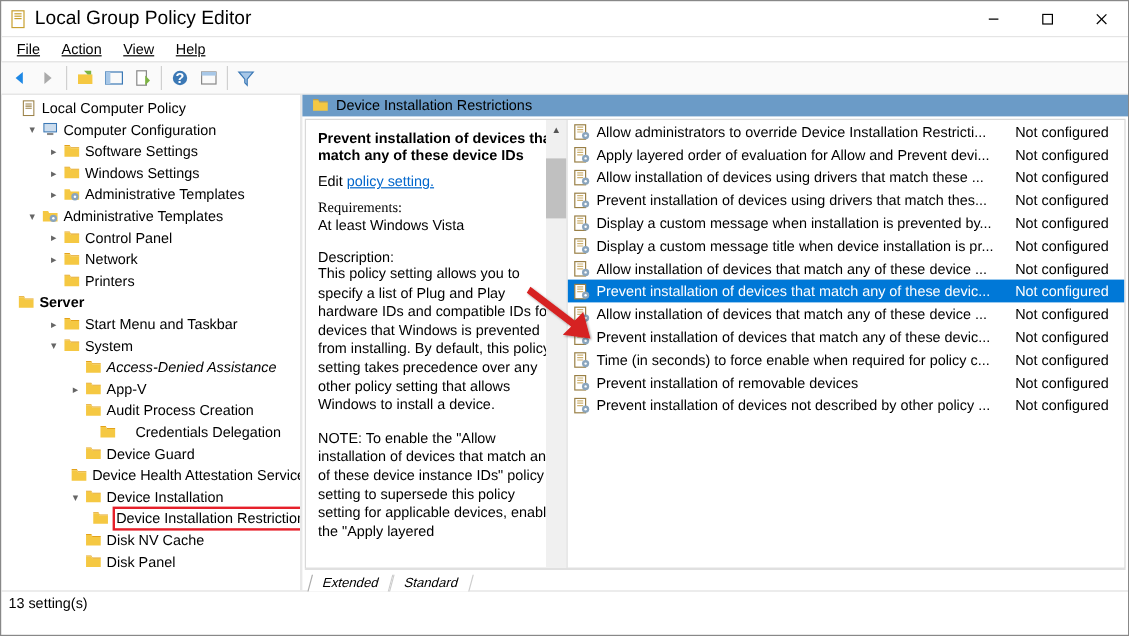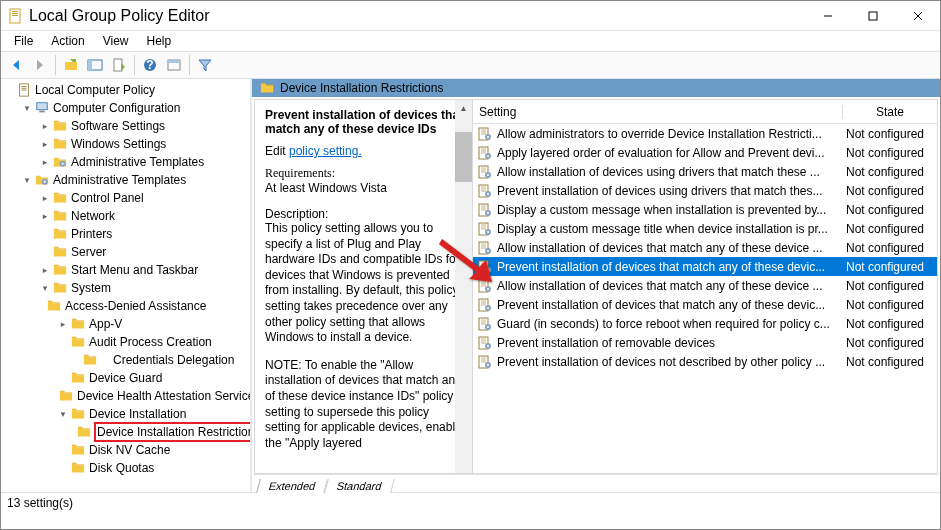--- a/index.html
+++ b/index.html
@@ -2,21 +2,21 @@
 <html><head>
 <meta charset="utf-8">
 <style>
 * { margin: 0; padding: 0; box-sizing: border-box; font-family: "Segoe UI", Tahoma, sans-serif; font-size: 12px; }
 body { background: #fff; width: 941px; height: 530px; overflow: hidden; border: 1px solid #888; position: relative; }
 .titlebar { height: 30px; display: flex; align-items: center; padding: 0 0 0 6px; border-bottom: 1px solid #e5e5e5; }
 .titlebar .app-icon { width: 16px; height: 16px; margin-right: 6px; }
 .titlebar .title { font-size: 16px; flex: 1; }
 .titlebar .win-controls { display: flex; }
 .titlebar .win-controls div { width: 45px; height: 30px; display: flex; align-items: center; justify-content: center; font-size: 10px; font-family: "Segoe MDL2 Assets", sans-serif; }
-.menubar { height: 20px; display: flex; align-items: center; padding: 0 4px; }
+.menubar { height: 20px; display: flex; align-items: center; padding: 0 4px; text-decoration: underline; }
 .menubar div { padding: 2px 9px; }
 .toolbar { height: 28px; display: flex; align-items: center; border-top: 1px solid #e0e0e0; border-bottom: 1px solid #e0e0e0; padding: 0 4px; gap: 2px; background: #fafafa; }
 .toolbar .tb-btn { width: 22px; height: 22px; display: flex; align-items: center; justify-content: center; }
 .toolbar .sep { width: 1px; height: 20px; background: #d0d0d0; margin: 0 2px; }
 .content { display: flex; height: 413px; }
 .tree-pane { width: 251px; border-right: 2px solid #e8e8e8; overflow: hidden; position: relative; display:flex; flex-direction:column; }
 .tree-body { overflow-y: hidden; overflow-x: auto; flex: 1; white-space: nowrap; padding-top: 2px; }
 .tree-body::-webkit-scrollbar { height: 16px; }
 .tree-body::-webkit-scrollbar-track { background: #f0f0f0; }
 .tree-body::-webkit-scrollbar-thumb { background: #c0c0c0; }
@@ -240,21 +240,21 @@
         <div class="tree-node" style="padding-left: 38px;">
           <span class="chev"></span>
           <span class="icon">
             <svg class="folder-icon" viewBox="0 0 16 16" width="16" height="14">
               <path class="flap" d="M1 3 L6 3 L7 5 L15 5 L15 4 L7 4 L6 2 L1 2 Z"></path>
               <path class="fold" d="M1 3 L6 3 L7 5 L15 5 L15 13 L1 13 Z"></path>
             </svg>
           </span>
           <span class="label">Printers</span>
         </div>
-        <div class="tree-node" style="padding-left: 38px;">
+        <div class="tree-node" style=" font-weight: bold;">
           <span class="chev"></span>
           <span class="icon">
             <svg class="folder-icon" viewBox="0 0 16 16" width="16" height="14">
               <path class="flap" d="M1 3 L6 3 L7 5 L15 5 L15 4 L7 4 L6 2 L1 2 Z"></path>
               <path class="fold" d="M1 3 L6 3 L7 5 L15 5 L15 13 L1 13 Z"></path>
             </svg>
           </span>
           <span class="label">Server</span>
         </div>
         <div class="tree-node" style="padding-left: 38px;">
@@ -270,21 +270,21 @@
         <div class="tree-node" style="padding-left: 38px;">
           <span class="chev">▾</span>
           <span class="icon">
             <svg class="folder-icon" viewBox="0 0 16 16" width="16" height="14">
               <path class="flap" d="M1 3 L6 3 L7 5 L15 5 L15 4 L7 4 L6 2 L1 2 Z"></path>
               <path class="fold" d="M1 3 L6 3 L7 5 L15 5 L15 13 L1 13 Z"></path>
             </svg>
           </span>
           <span class="label">System</span>
         </div>
-        <div class="tree-node" style="padding-left: 32px;">
+        <div class="tree-node" style="padding-left: 56px; font-style: italic;">
           <span class="chev"></span>
           <span class="icon">
             <svg class="folder-icon" viewBox="0 0 16 16" width="16" height="14">
               <path class="flap" d="M1 3 L6 3 L7 5 L15 5 L15 4 L7 4 L6 2 L1 2 Z"></path>
               <path class="fold" d="M1 3 L6 3 L7 5 L15 5 L15 13 L1 13 Z"></path>
             </svg>
           </span>
           <span class="label">Access-Denied Assistance</span>
         </div>
         <div class="tree-node" style="padding-left: 56px;">
@@ -368,21 +368,21 @@
           <span class="label">Disk NV Cache</span>
         </div>
         <div class="tree-node" style="padding-left: 56px;">
           <span class="chev"></span>
           <span class="icon">
             <svg class="folder-icon" viewBox="0 0 16 16" width="16" height="14">
               <path class="flap" d="M1 3 L6 3 L7 5 L15 5 L15 4 L7 4 L6 2 L1 2 Z"></path>
               <path class="fold" d="M1 3 L6 3 L7 5 L15 5 L15 13 L1 13 Z"></path>
             </svg>
           </span>
-          <span class="label">Disk Quotas</span>
+          <span class="label">Disk Panel</span>
         </div>
       </div>
   </div>
 
   <div class="right-pane">
     <div class="breadcrumb-bar">
       <span class="icon"><svg class="folder-icon" viewBox="0 0 16 16" width="14" height="14">
             <path class="flap" d="M1 3 L6 3 L7 5 L15 5 L15 4 L7 4 L6 2 L1 2 Z"></path>
             <path class="fold" d="M1 3 L6 3 L7 5 L15 5 L15 13 L1 13 Z"></path>
           </svg></span>
@@ -400,24 +400,20 @@
         <div class="desc-lbl">Description:</div>
         <div style="line-height:1.3">This policy setting allows you to specify a list of Plug and Play hardware IDs and compatible IDs for devices that Windows is prevented from installing. By default, this policy setting takes precedence over any other policy setting that allows Windows to install a device.</div>
         <div style="margin-top:12px; line-height:1.3">NOTE: To enable the "Allow installation of devices that match any of these device instance IDs" policy setting to supersede this policy setting for applicable devices, enable the "Apply layered</div>
         <div class="desc-scroll">
           <div class="ar">▲</div>
           <div class="thumb"></div>
         </div>
       </div>
 
       <div class="settings-pane">
-        <div class="settings-header">
-          <div class="col-setting">Setting</div>
-          <div class="col-state">State</div>
-        </div>
         <div class="settings-body" id="settings-body">
             <div class="setting-row">
               <span class="icon"><svg viewBox="0 0 16 14" width="16" height="14">
                   <rect x="2" y="1" width="9" height="12" fill="#fff" stroke="#9a8046"></rect>
                   <line x1="4" y1="3" x2="9" y2="3" stroke="#ccb070"></line>
                   <line x1="4" y1="5" x2="9" y2="5" stroke="#ccb070"></line>
                   <line x1="4" y1="7" x2="9" y2="7" stroke="#ccb070"></line>
                   <circle cx="11" cy="10" r="3" fill="#8aa5bd"></circle>
                   <circle cx="11" cy="10" r="1" fill="#fff"></circle>
                 </svg></span>
@@ -534,21 +530,21 @@
             </div>
             <div class="setting-row">
               <span class="icon"><svg viewBox="0 0 16 14" width="16" height="14">
                   <rect x="2" y="1" width="9" height="12" fill="#fff" stroke="#9a8046"></rect>
                   <line x1="4" y1="3" x2="9" y2="3" stroke="#ccb070"></line>
                   <line x1="4" y1="5" x2="9" y2="5" stroke="#ccb070"></line>
                   <line x1="4" y1="7" x2="9" y2="7" stroke="#ccb070"></line>
                   <circle cx="11" cy="10" r="3" fill="#8aa5bd"></circle>
                   <circle cx="11" cy="10" r="1" fill="#fff"></circle>
                 </svg></span>
-              <span class="label">Guard (in seconds) to force reboot when required for policy c...</span>
+              <span class="label">Time (in seconds) to force enable when required for policy c...</span>
               <span class="state">Not configured</span>
             </div>
             <div class="setting-row">
               <span class="icon"><svg viewBox="0 0 16 14" width="16" height="14">
                   <rect x="2" y="1" width="9" height="12" fill="#fff" stroke="#9a8046"></rect>
                   <line x1="4" y1="3" x2="9" y2="3" stroke="#ccb070"></line>
                   <line x1="4" y1="5" x2="9" y2="5" stroke="#ccb070"></line>
                   <line x1="4" y1="7" x2="9" y2="7" stroke="#ccb070"></line>
                   <circle cx="11" cy="10" r="3" fill="#8aa5bd"></circle>
                   <circle cx="11" cy="10" r="1" fill="#fff"></circle>

